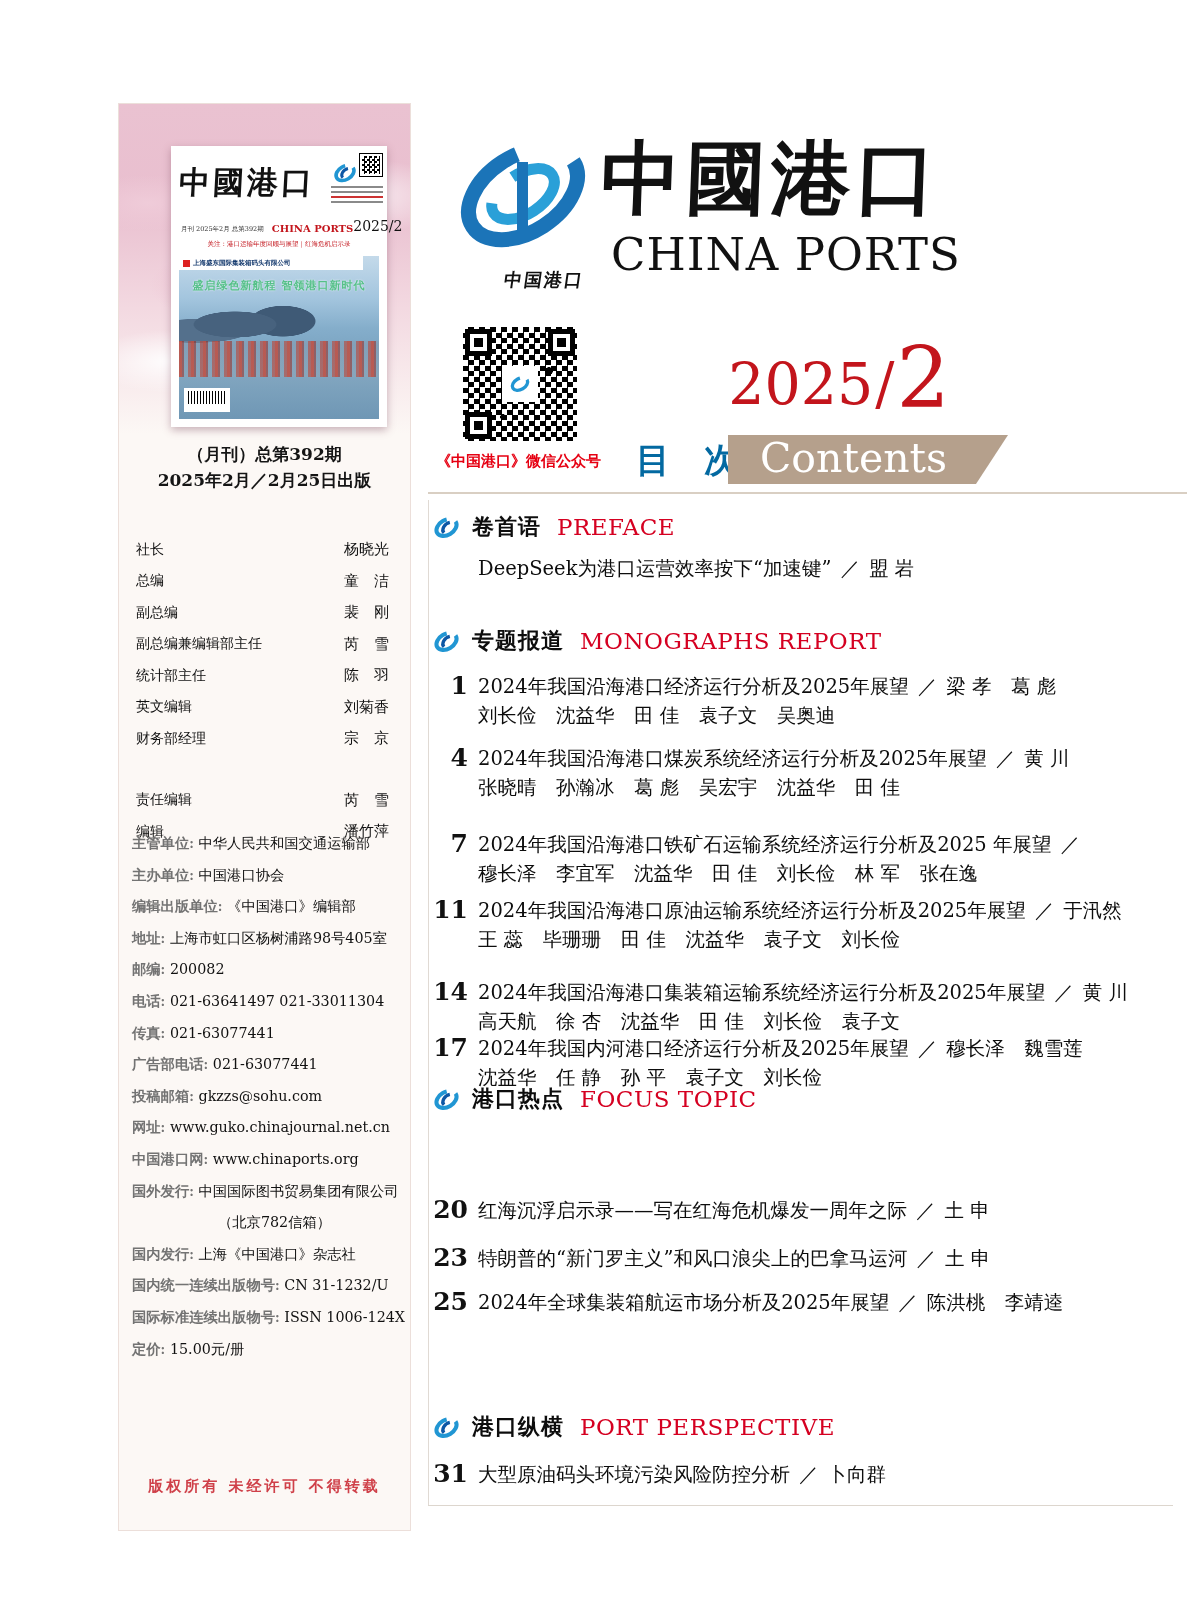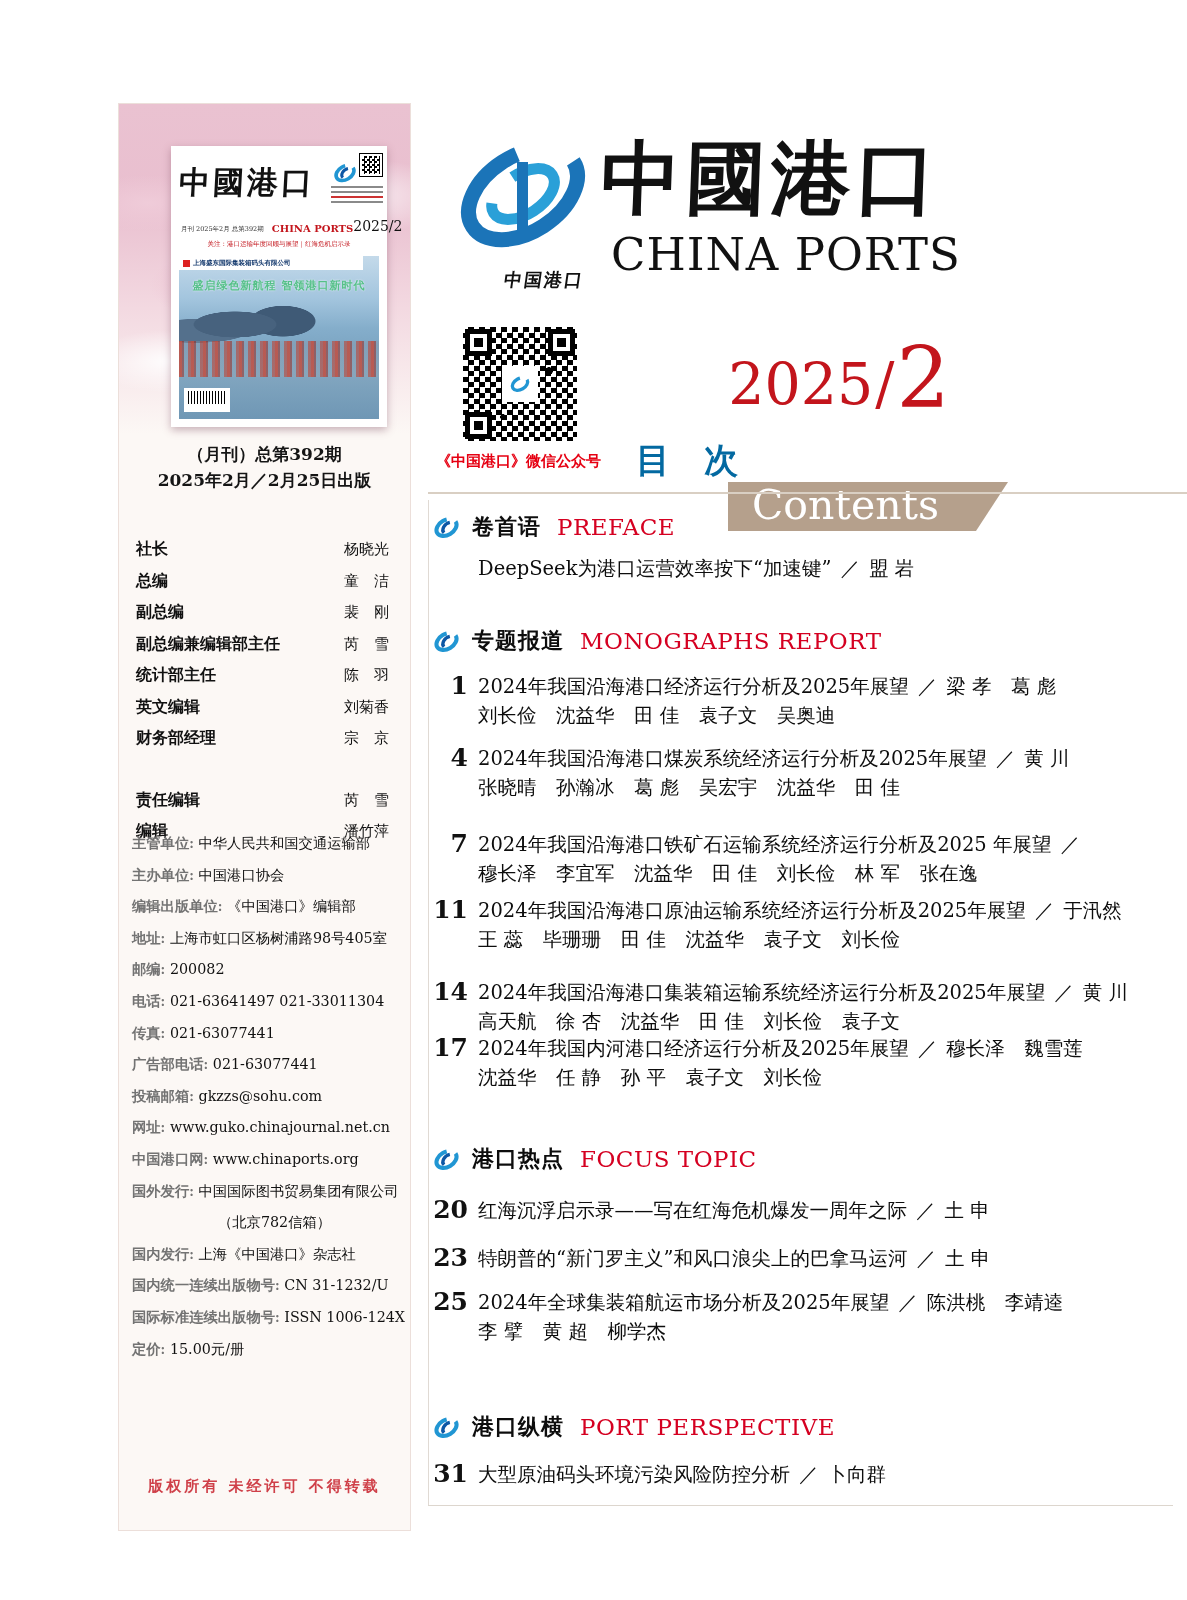--- a/index.html
+++ b/index.html
@@ -47,21 +47,21 @@
     background:repeating-linear-gradient(90deg, rgba(193,77,63,.85) 0 3px, rgba(150,58,52,.65) 3px 5px, rgba(140,150,165,.35) 5px 9px, rgba(180,80,70,.7) 9px 12px); }
   .photo-sea { position:absolute; left:0; right:0; bottom:0; height:26%;
     background:linear-gradient(180deg, rgba(128,164,190,.9), rgba(110,150,180,.95)); }
   .photo-barcode { position:absolute; left:5px; bottom:7px; width:46px; height:24px; background:#fff; padding:3px 4px 8px 4px; }
   .photo-barcode i { display:block; height:100%; background:repeating-linear-gradient(90deg,#000 0 1px,#fff 1px 3px,#000 3px 4px,#fff 4px 6px); }
   .pub-issue { position:absolute; left:0; right:0; top:337px; text-align:center; font-size:17px; font-weight:bold;
     line-height:26px; color:#151515; font-family:"DejaVu Serif",serif; }
 
   .masthead { position:absolute; left:17px; right:21px; top:430px; }
   .mh-row { display:flex; justify-content:space-between; align-items:center; height:31.5px; }
-  .mh-row .lbl { font-family:"DejaVu Sans",sans-serif; font-weight:bold; font-size:16px; color:#111; white-space:nowrap; }
+  .mh-row .lbl { font-family:"DejaVu Sans",sans-serif; font-weight:normal; font-size:14px; color:#111; white-space:nowrap; }
   .mh-row .nm { font-size:15px; white-space:nowrap; }
   .mh-gap { height:30px; }
 
   .publisher { position:absolute; left:13px; right:6px; top:724px; }
   .pub-line { line-height:31.6px; font-size:14.3px; white-space:nowrap; }
   .pub-line .plabel { font-family:Liberation Serif, serif; font-weight:bold; color:#737373; }
   .pub-line .pval { font-family:"DejaVu Serif",serif;text-align:right; }
   .pub-line.indent { padding-left:86px; }
 
   .copyright { position:absolute; left:0; right:0; bottom:34px; text-align:center; color:#cf4049;
@@ -94,21 +94,21 @@
   .issue-big { position:absolute; left:700px; top:344px; width:250px; text-align:right; color:#c3151c;
     font-family:"DejaVu Serif",serif; white-space:nowrap; }
   .issue-big .iy { font-size:57px; line-height:1; }
   .issue-big .isl { font-size:57px; line-height:1; margin:0 2px; }
   .issue-big .in2 { font-size:84px; line-height:.82; vertical-align:bottom; }
 
   .toc-cn { position:absolute; left:636px; top:438px; font-size:34px; font-weight:bold; color:#0369a1;
     font-family:"DejaVu Serif",serif; white-space:nowrap; }
   .contents-band { position:absolute; left:728px; top:435px; width:280px; height:49px; background:#b5a08c;
     clip-path:polygon(0 0, 100% 0, calc(100% - 32px) 100%, 0 100%);
-    color:#fff; font-size:41px; font-family:"DejaVu Serif",serif; padding-left:24px; line-height:47px;margin-top:47px; }
+    color:#fff; font-size:41px; font-family:"DejaVu Serif",serif; padding-left:32px; line-height:47px; }
   .hrule-top { position:absolute; left:428px; top:492px; width:759px; height:2px; background:#d9cfc3; }
   .vrule { position:absolute; left:428px; top:500px; width:1px; height:1006px; background:#e0dad4; }
   .hrule-bottom { position:absolute; left:428px; top:1505px; width:745px; height:1px; background:#ddd6ce; }
 
   
   .sec-h { position:absolute; left:433px; display:flex; align-items:center; }
   .sec-h .icn { width:27px; height:27px; margin-right:12px; flex:0 0 auto; }
   .sec-h .cn { font-family:"DejaVu Sans",sans-serif; font-weight:bold; font-size:22px; color:#0d0d0d; letter-spacing:1px; }
   .sec-h .en { font-family:"DejaVu Serif",serif; font-size:23px; color:#d50021; margin-left:16px; letter-spacing:.5px; }
 
@@ -117,21 +117,21 @@
     line-height:28px; font-family:"DejaVu Serif",serif; }
   .item .itx { font-size:19.5px; line-height:29px; font-family:"DejaVu Serif",serif; color:#0d0d0d; }
   .item .sep { margin:0 9px; }
   .item .au { }
   .item .au2 { }
 
   
   .t-sec1{top:512px;} .t-pre{top:554px;}
   .t-sec2{top:626px;}
   .t-i1{top:672px;} .t-i4{top:744px;} .t-i7{top:830px;} .t-i11{top:896px;} .t-i14{top:962px;margin-top:16px;} .t-i17{top:1034px;}
-  .t-sec3{top:1144px;}
+  .t-sec3{top:1084px;}
   .t-i20{top:1196px;} .t-i23{top:1244px;} .t-i25{top:1288px;}
   .t-sec4{top:1412px;}
   .t-i31{top:1460px;}
 </style>
 </head>
 <body>
 
 <div class="page">
 
   <aside class="left-panel">
@@ -375,21 +375,20 @@
   <div class="item t-i23">
     <span class="pg">23</span>
     <span class="itx">
       <span>特朗普的“新门罗主义”和风口浪尖上的巴拿马运河</span><span class="sep">／</span><span class="au">土 申</span>
     </span>
   </div>
   <div class="item t-i25">
     <span class="pg">25</span>
     <span class="itx">
       <span>2024年全球集装箱航运市场分析及2025年展望</span><span class="sep">／</span><span class="au">陈洪桃　李靖逵</span>
-      <div class="au2">李 擘　黄 超　柳学杰</div>
     </span>
   </div>
 
   <div class="sec-h t-sec4">
     <span class="icn"><svg viewBox="0 0 40 40" width="27" height="27">
           <g transform="rotate(-30 20 20)">
             <ellipse cx="20" cy="20" rx="16" ry="11" fill="none" stroke="#2196d3" stroke-width="6" stroke-dasharray="70 14"></ellipse>
             <path d="M13 25 a11 8 0 0 1 15 -9" fill="none" stroke="#0d57a5" stroke-width="5"></path>
           </g>
         </svg></span>

